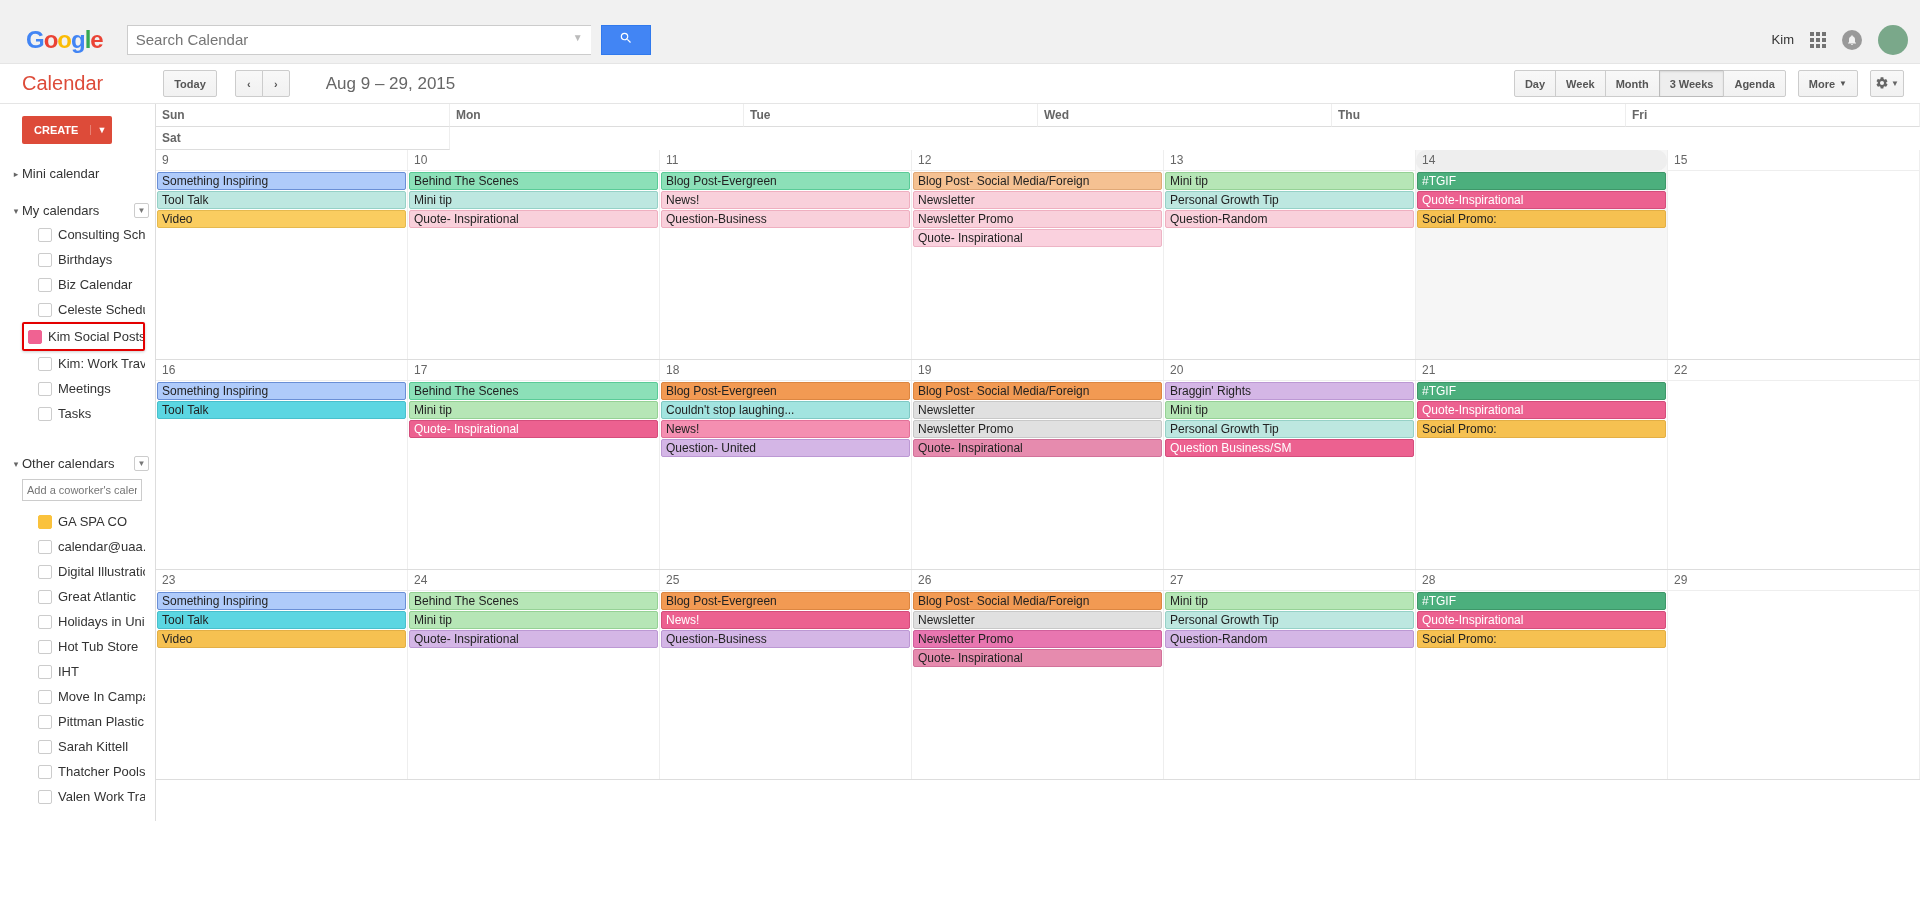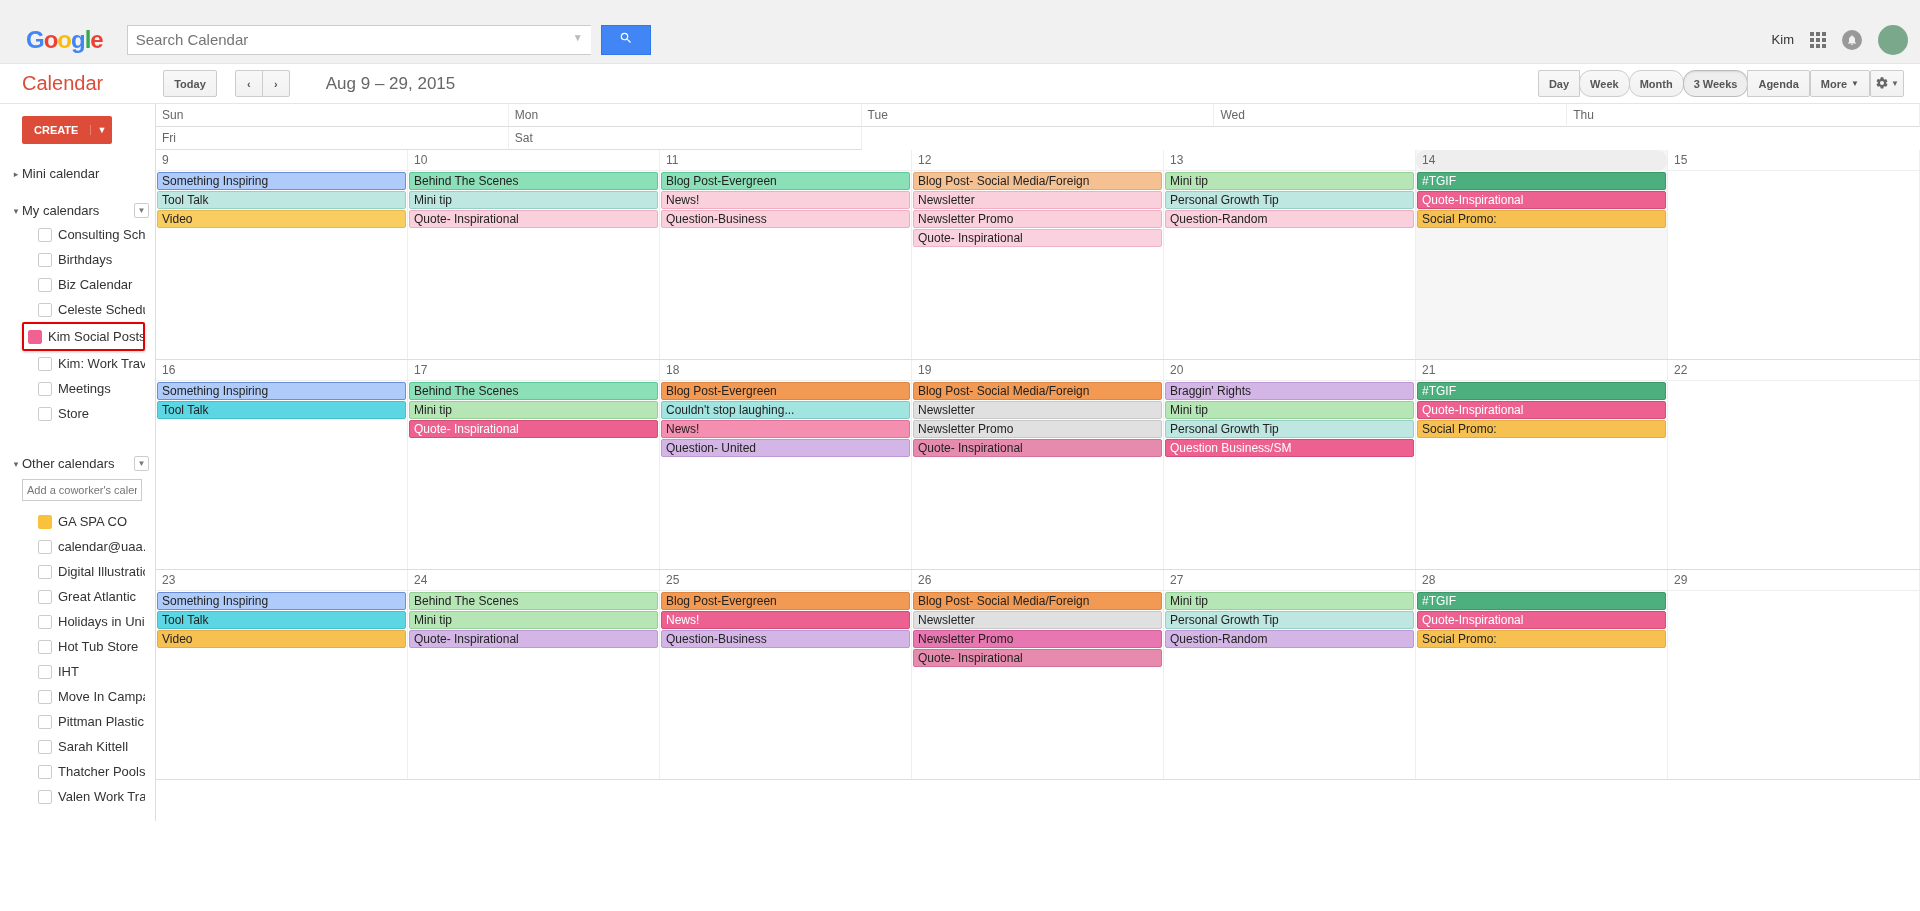--- a/index.html
+++ b/index.html
@@ -17,46 +17,46 @@
   .apps-icon { width:16px; height:16px; display:grid; grid-template-columns:repeat(3,4px); grid-template-rows:repeat(3,4px); gap:2px;}
   .apps-icon span{background:#737373;}
   .bell-icon{ width:20px;height:20px;border-radius:50%;background:#999; display:flex;align-items:center;justify-content:center;color:#fff;font-size:11px;}
   .avatar{width:30px;height:30px;border-radius:50%;background:#7AA88A;}
   
   
   .tbar { height: 40px; border-bottom: 1px solid #e5e5e5; display:flex; align-items:center; padding: 0 16px 0 22px; }
   .app-title { color: #dd4b39; font-size: 20px; }
   .tbtn { height: 27px; border: 1px solid #ccc; background: linear-gradient(#f8f8f8,#f1f1f1); border-radius: 2px; display:inline-flex; align-items:center; justify-content:center; font-size:11px; font-weight:bold; color:#555; cursor:pointer; padding:0 10px;}
   .tbtn-group{display:inline-flex;}
-  .tbtn-group .tbtn{border-radius:12px;margin-left:-1px;}
+  .tbtn-group .tbtn{border-radius:0;margin-left:-1px;}
   .tbtn-group .tbtn:first-child{border-radius:2px 0 0 2px;margin-left:0;}
   .tbtn-group .tbtn:last-child{border-radius:0 2px 2px 0;}
   .tbtn.active{background:#eee;border-color:#bbb;box-shadow:inset 0 1px 2px rgba(0,0,0,0.1);}
   .date-range{ font-size:17px; color:#666; margin-left: 18px;}
-  .views{ margin-left:auto; display:flex; }
+  .views{ margin-left:auto; display:flex; gap:12px;}
   
   
   .body { display:flex; }
   .sidebar { width: 155px; flex:none; padding: 12px 10px 12px 22px; font-size:13px;}
   .create-btn{ background:#dd4b39; color:#fff; border:none; height:28px; display:inline-flex; align-items:center; font-size:11px; font-weight:bold; border-radius:2px; cursor:pointer;}
   .create-btn .txt{padding:0 12px;}
   .create-btn .drop{border-left:1px solid rgba(255,255,255,0.3); width:22px; display:flex;align-items:center;justify-content:center; font-size:9px;}
   .side-row{ display:flex; align-items:center; font-size:13px; color:#333; padding:4px 0; cursor:pointer;}
   .side-row .tri{ font-size:9px; color:#666; width:12px; margin-left:-12px; text-align:center;}
   .side-sq{ width:14px; height:14px; border:1px solid #ccc; border-radius:2px; margin-right:6px; flex:none;}
   .cal-item{ display:flex; align-items:center; font-size:13px; padding:5px 0 5px 16px; color:#333; white-space:nowrap; overflow:hidden; text-overflow:ellipsis; cursor:pointer;}
   .cal-highlight{ border:2px solid #e30000; border-radius:2px; margin-left:0; padding:5px 4px 5px 4px; box-shadow:0 1px 3px rgba(0,0,0,0.2);}
   .cal-highlight .side-sq{ background:#F06292; border-color:#F06292;}
   .add-coworker{ border:1px solid #ccc; font-size:11px; color:#aaa; padding:4px 4px; width:120px; margin:4px 0 8px 0;}
   .sect-hdr{ display:flex; align-items:center; margin-top:14px; position:relative;}
   .sect-hdr .options-sq{ position:absolute; right:-4px; width:15px;height:15px;border:1px solid #ccc;border-radius:2px; display:flex;align-items:center;justify-content:center;font-size:8px;color:#777;}
   
   
   .grid{ flex:1; border-left:1px solid #ddd; }
-  .dayhdr{ display:grid; grid-template-columns: repeat(5, 1fr); }
+  .dayhdr{ display:grid; grid-template-columns: repeat(6, 1fr); font-weight: bold; }
   .dayhdr div{ border-bottom:1px solid #ddd; border-right:1px solid #eee; font-size:12px; color:#666; padding:4px 6px; }
   .weeks{ }
   .week{ display:grid; grid-template-columns: repeat(7, 1fr); min-height:210px; position:relative; border-bottom:1px solid #ddd;}
   .cell{ border-right:1px solid #eee; padding:0; position:relative;}
   .daynum{ font-size:12px; color:#666; padding:3px 6px; border-bottom:1px solid #eee;}
   .cell.today .daynum{ background:#eee; font-weight:normal;border-radius:10px;}
   .cell.today { background:#f6f6f6;}
   .ev{ font-size:12px; padding:1px 4px; margin:1px 1px; border:1px solid rgba(0,0,0,0.15); border-radius:2px; white-space:nowrap; overflow:hidden; text-overflow:ellipsis; cursor:pointer;}
   
   
@@ -195,21 +195,21 @@
         <div class="cal-item">
           <span class="side-sq"></span>
           <span>Kim: Work Traveling ...</span>
         </div>
         <div class="cal-item">
           <span class="side-sq"></span>
           <span>Meetings</span>
         </div>
         <div class="cal-item">
           <span class="side-sq"></span>
-          <span>Store</span>
+          <span>Tasks</span>
         </div>
       </div>
     <div class="sect-hdr side-row" style="margin-top:26px;">
       <span class="tri">▾</span>
       <span>Other calendars</span>
       <span class="options-sq">▼</span>
     </div>
     <input class="add-coworker" placeholder="Add a coworker's calendar" style="">
     <div id="other-cals">
         <div class="cal-item">

